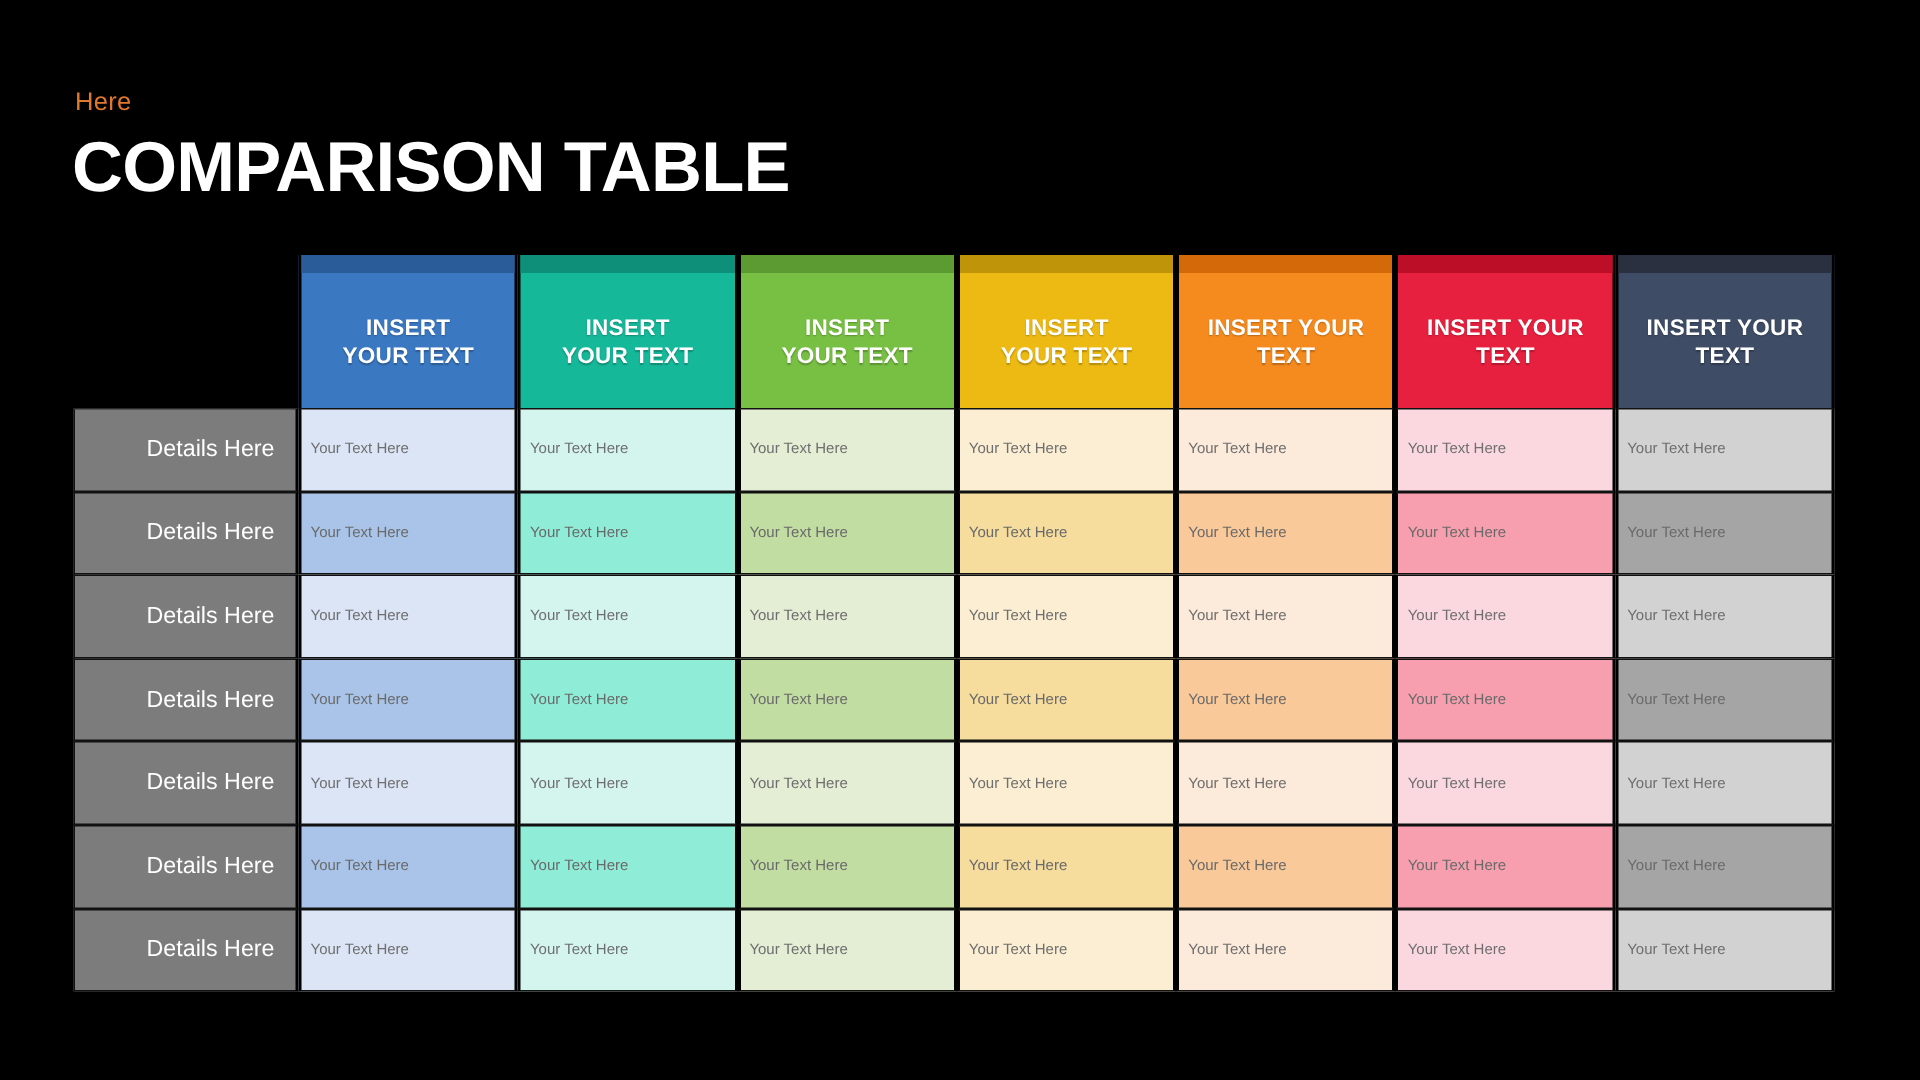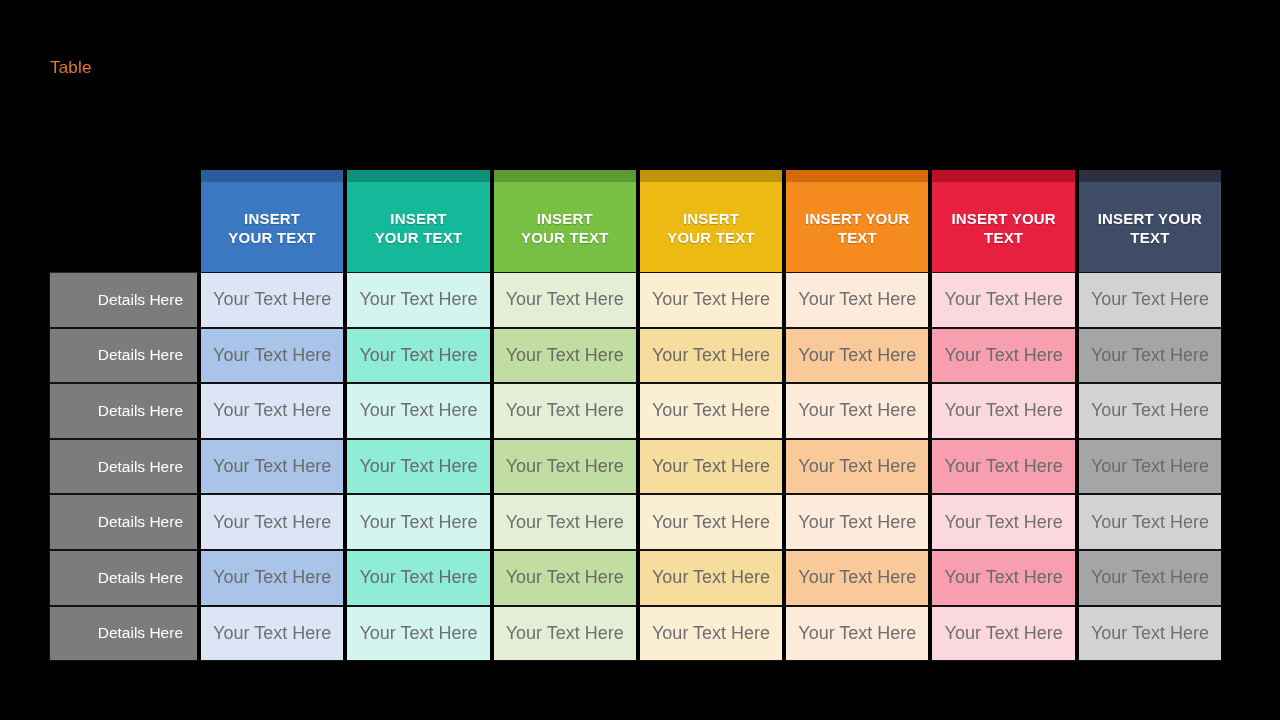--- a/index.html
+++ b/index.html
@@ -101,39 +101,39 @@
     border-bottom:1.6px solid #111;
     border-left:1.6px solid #111;
     border-right:2px solid #000;
   }
   tbody tr:first-child td.label { border-top:1.6px solid #2a2a2a; }
 
   
   tbody td.cell {
     height:55.6px;
     padding:0 6px;
-    text-align:center;
     vertical-align:middle;
     color:#6f6f6f;
-    font-size:18px;
+    font-size:10px;
     font-weight:400;
     border-top:1.6px solid #111;
     border-bottom:1.6px solid #111;
     border-left:2px solid #000;
     border-right:2px solid #000;
     white-space:nowrap;
   }
   tbody tr.alt td.cell { color:#6a6a6a; }
 </style>
 </head>
 <body>
 
 <div class="slide">
 
-  <div class="eyebrow">Table</div>
+  <div class="eyebrow">Here</div>
+  <div class="main-title">COMPARISON TABLE</div>
 
   <div class="table-wrap">
     <table class="cmp">
       <colgroup id="cols">
           <col class="c-label">
           <col class="c-data">
           <col class="c-data">
           <col class="c-data">
           <col class="c-data">
           <col class="c-data">

